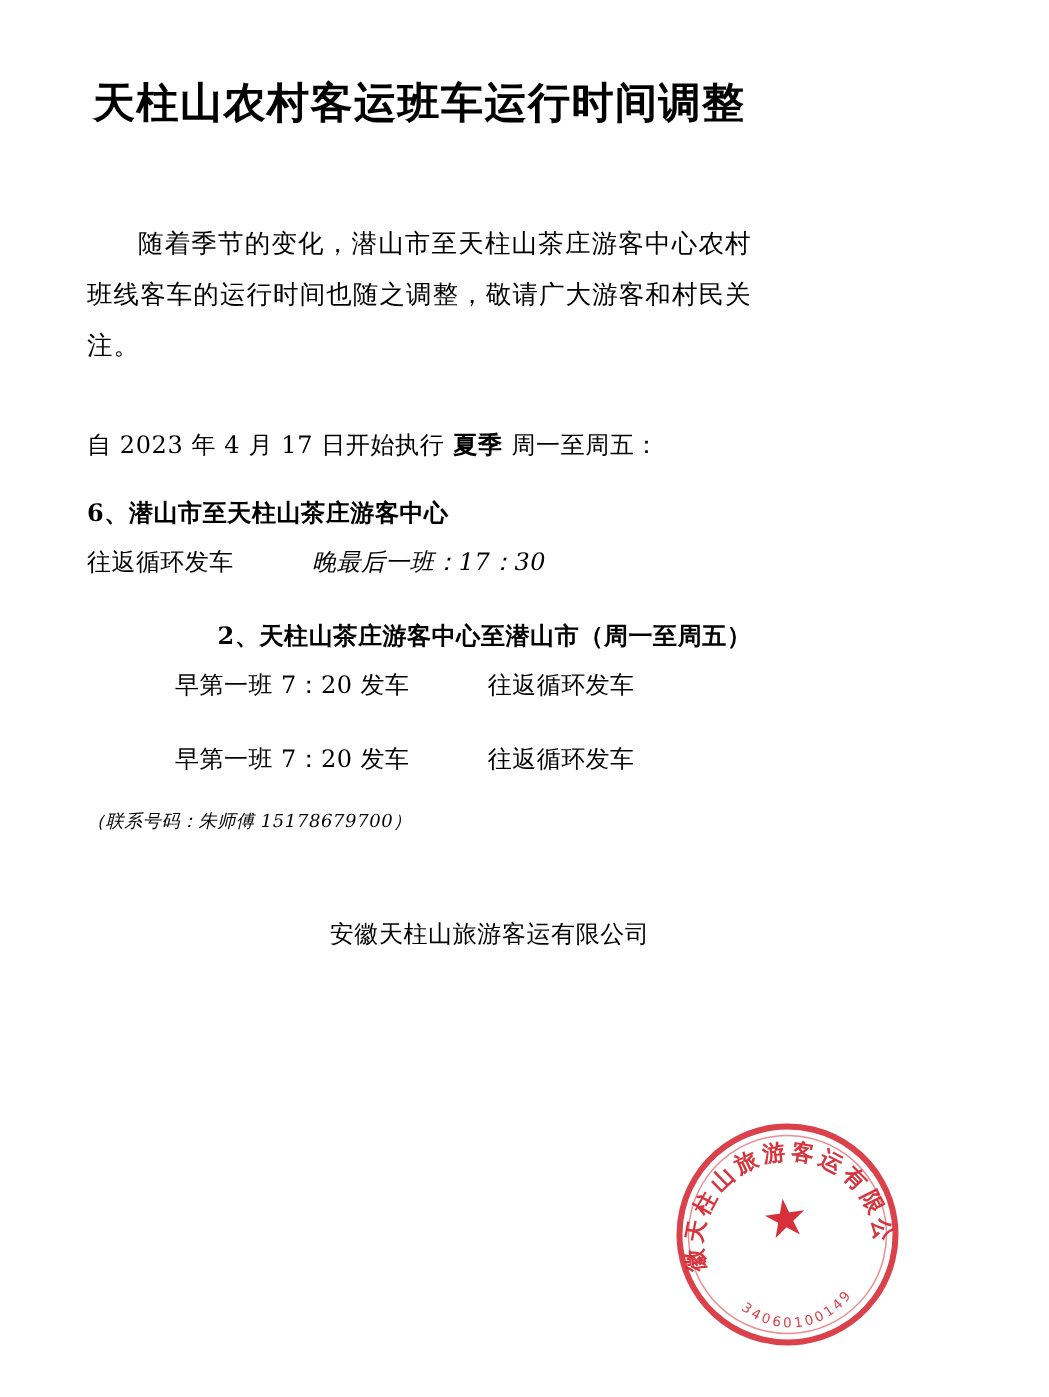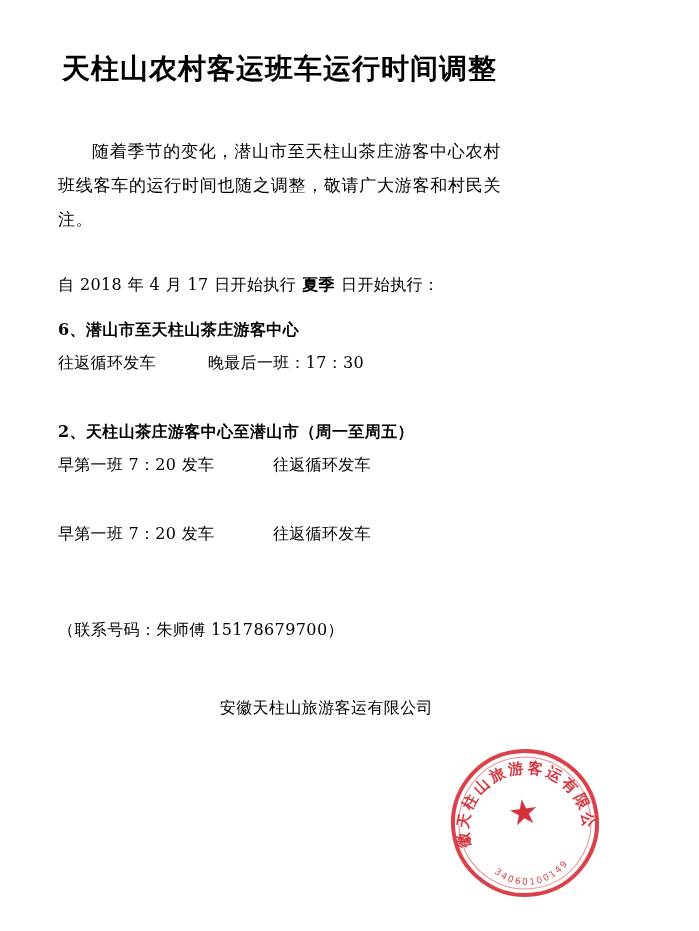--- a/index.html
+++ b/index.html
@@ -34,21 +34,21 @@
   }
   .title-line2 {
     font-size: 28px;
     font-weight: bold;
     letter-spacing: 18px;
     line-height: 1.35;
     margin-top: 12px;
     padding-left: 18px;
   }
   .intro {
-    margin-top: 46px;
+    margin-top: 58px;
     font-size: 17px;
     line-height: 2.0;
     text-indent: 2em;
     text-align: justify;
     letter-spacing: 0.6px;
   }
   .effective {
     margin-top: 34px;
     font-size: 16px;
     line-height: 1.9;
@@ -74,28 +74,31 @@
     letter-spacing: 0.3px;
   }
   .rt-first {
     width: 215px;
   }
   .rt-mid {
     width: 150px;
   }
   .rt-last {
     flex: 1;
+    font-style: italic;
   }
   .route.spaced {
-    margin-top: 36px;
+    margin-top: 16px;
+    text-align: right;
   }
   .contact {
-    margin-top: 69px;
-    font-size: 16px;
+    margin-top: 16px;
+    font-size: 12px;
     letter-spacing: 0.4px;
+    font-style: italic;
   }
   .signature {
     margin-top: 50px;
     text-align: right;
     padding-right: 68px;
     position: relative;
     z-index: 1;
   }
   .sig-company {
     font-size: 16px;
@@ -122,21 +125,21 @@
 
 <div class="page">
 
   <div class="title-block">
     <div class="title-line1">天柱山农村客运班车运行时间调整</div>
   </div>
 
   <div class="intro">随着季节的变化，潜山市至天柱山茶庄游客中心农村班线客车的运行时间也随之调整，敬请广大游客和村民关注。</div>
 
   <div class="effective">
-    <span>自 2018 年 4 月 17 日开始执行</span><span class="season">夏季</span><span>日开始执行：</span>
+    <span>自 2023 年 4 月 17 日开始执行</span><span class="season">夏季</span><span>周一至周五：</span>
   </div>
 
   <div class="route">
     <div class="route-title">6、潜山市至天柱山茶庄游客中心</div>
     <div class="route-times">
       <span class="rt-mid">往返循环发车</span>
       <span class="rt-last">晚最后一班：17：30</span>
     </div>
   </div>
 

